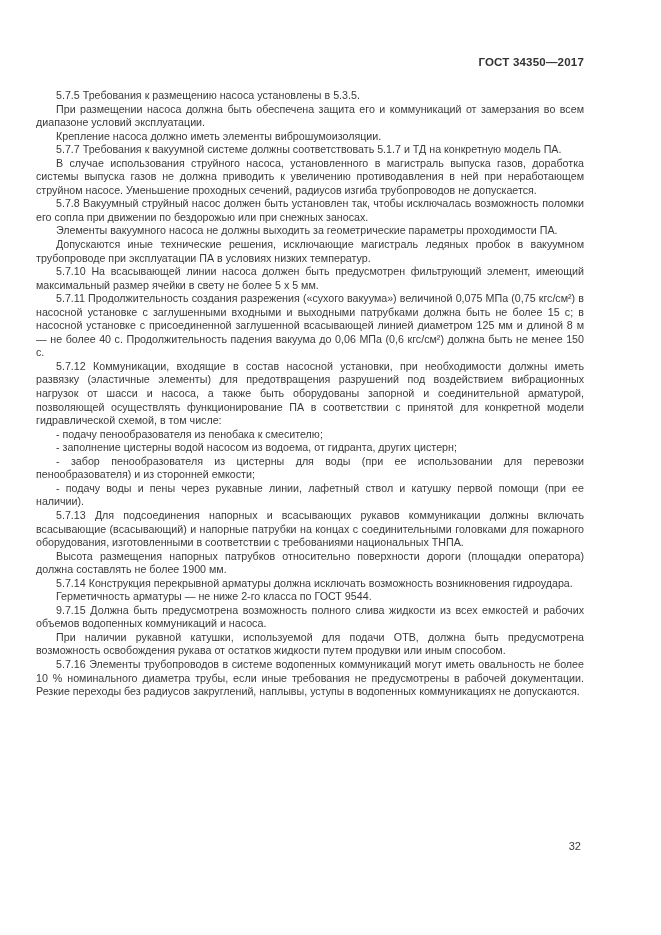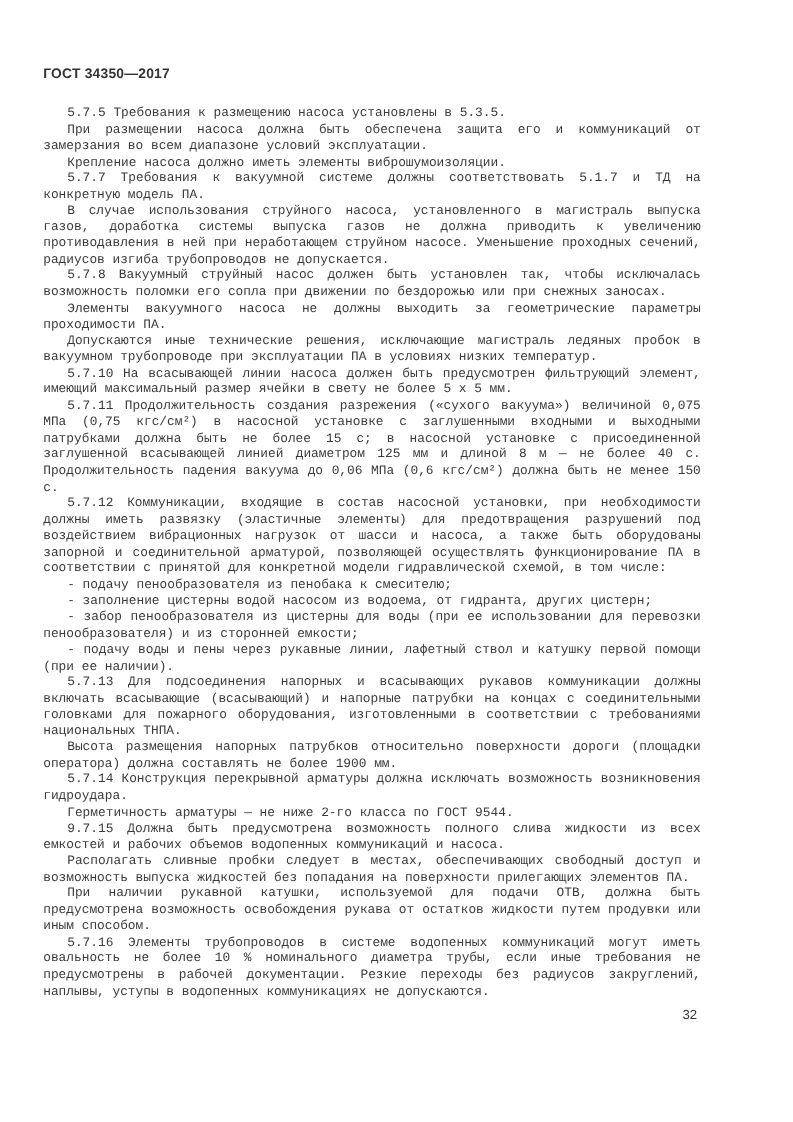--- a/index.html
+++ b/index.html
@@ -13,40 +13,40 @@
     width: 661px;
     height: 935px;
     background: #ffffff;
     overflow: hidden;
   }
   .doc-header {
     position: absolute;
     top: 56px;
     left: 36px;
     width: 548px;
+    text-align: right;
     font-size: 11.5px;
     font-weight: bold;
     color: #333333;
     letter-spacing: 0.2px;
   }
   .doc-body {
     position: absolute;
     top: 89px;
     left: 36px;
     width: 548px;
     color: #3a3a3a;
     font-size: 10.7px;
     line-height: 13.55px;
   }
   .para {
     margin: 0;
     padding: 0;
     text-indent: 20px;
     text-align: justify;
-    font-family: Liberation Mono, monospace;
   }
   .page-number {
     position: absolute;
     top: 840px;
     right: 80px;
     font-size: 11px;
     color: #3a3a3a;
   }
 </style>
 </head>
@@ -69,19 +69,18 @@
       <p class="para">5.7.12 Коммуникации, входящие в состав насосной установки, при необходимости должны иметь развязку (эластичные элементы) для предотвращения разрушений под воздействием вибрационных нагрузок от шасси и насоса, а также быть оборудованы запорной и соединительной арматурой, позволяющей осуществлять функционирование ПА в соответствии с принятой для конкретной модели гидравлической схемой, в том числе:</p>
       <p class="para">- подачу пенообразователя из пенобака к смесителю;</p>
       <p class="para">- заполнение цистерны водой насосом из водоема, от гидранта, других цистерн;</p>
       <p class="para">- забор пенообразователя из цистерны для воды (при ее использовании для перевозки пенообразователя) и из сторонней емкости;</p>
       <p class="para">- подачу воды и пены через рукавные линии, лафетный ствол и катушку первой помощи (при ее наличии).</p>
       <p class="para">5.7.13 Для подсоединения напорных и всасывающих рукавов коммуникации должны включать всасывающие (всасывающий) и напорные патрубки на концах с соединительными головками для пожарного оборудования, изготовленными в соответствии с требованиями национальных ТНПА.</p>
       <p class="para">Высота размещения напорных патрубков относительно поверхности дороги (площадки оператора) должна составлять не более 1900 мм.</p>
       <p class="para">5.7.14 Конструкция перекрывной арматуры должна исключать возможность возникновения гидроудара.</p>
       <p class="para">Герметичность арматуры — не ниже 2-го класса по ГОСТ 9544.</p>
       <p class="para">9.7.15 Должна быть предусмотрена возможность полного слива жидкости из всех емкостей и рабочих объемов водопенных коммуникаций и насоса.</p>
-      <p class="para">Располагать сливные пробки следует в местах, обеспечивающих свободный доступ и возможность выпуска жидкостей без попадания на поверхности прилегающих элементов ПА.</p>
       <p class="para">При наличии рукавной катушки, используемой для подачи ОТВ, должна быть предусмотрена возможность освобождения рукава от остатков жидкости путем продувки или иным способом.</p>
       <p class="para">5.7.16 Элементы трубопроводов в системе водопенных коммуникаций могут иметь овальность не более 10 % номинального диаметра трубы, если иные требования не предусмотрены в рабочей документации. Резкие переходы без радиусов закруглений, наплывы, уступы в водопенных коммуникациях не допускаются.</p>
     </div>
 
   <div class="page-number">32</div>
 </div>
 
 </body></html>

